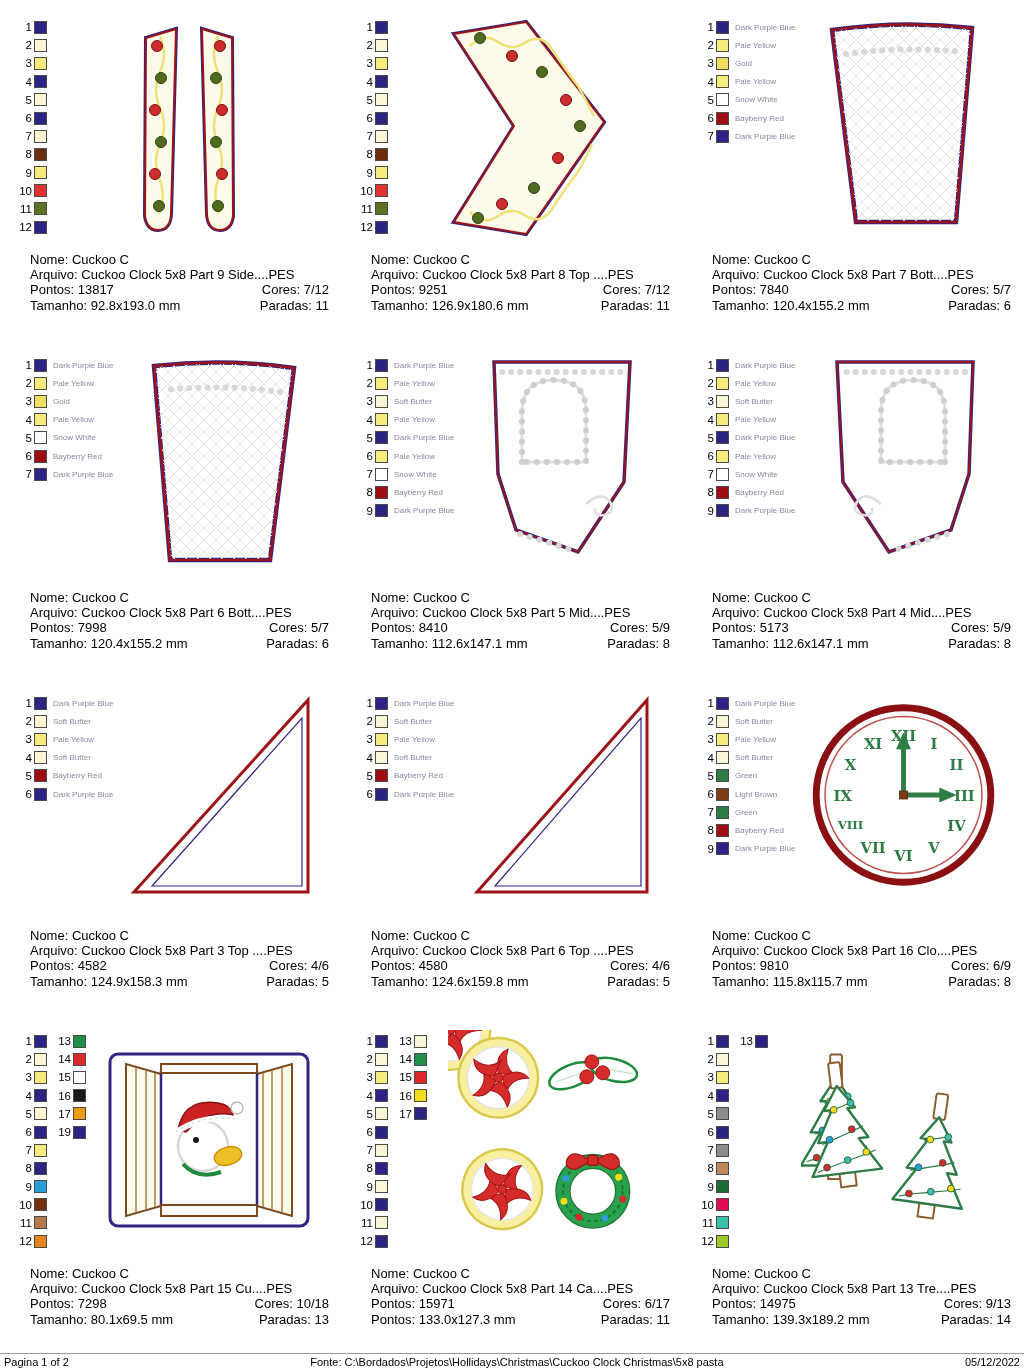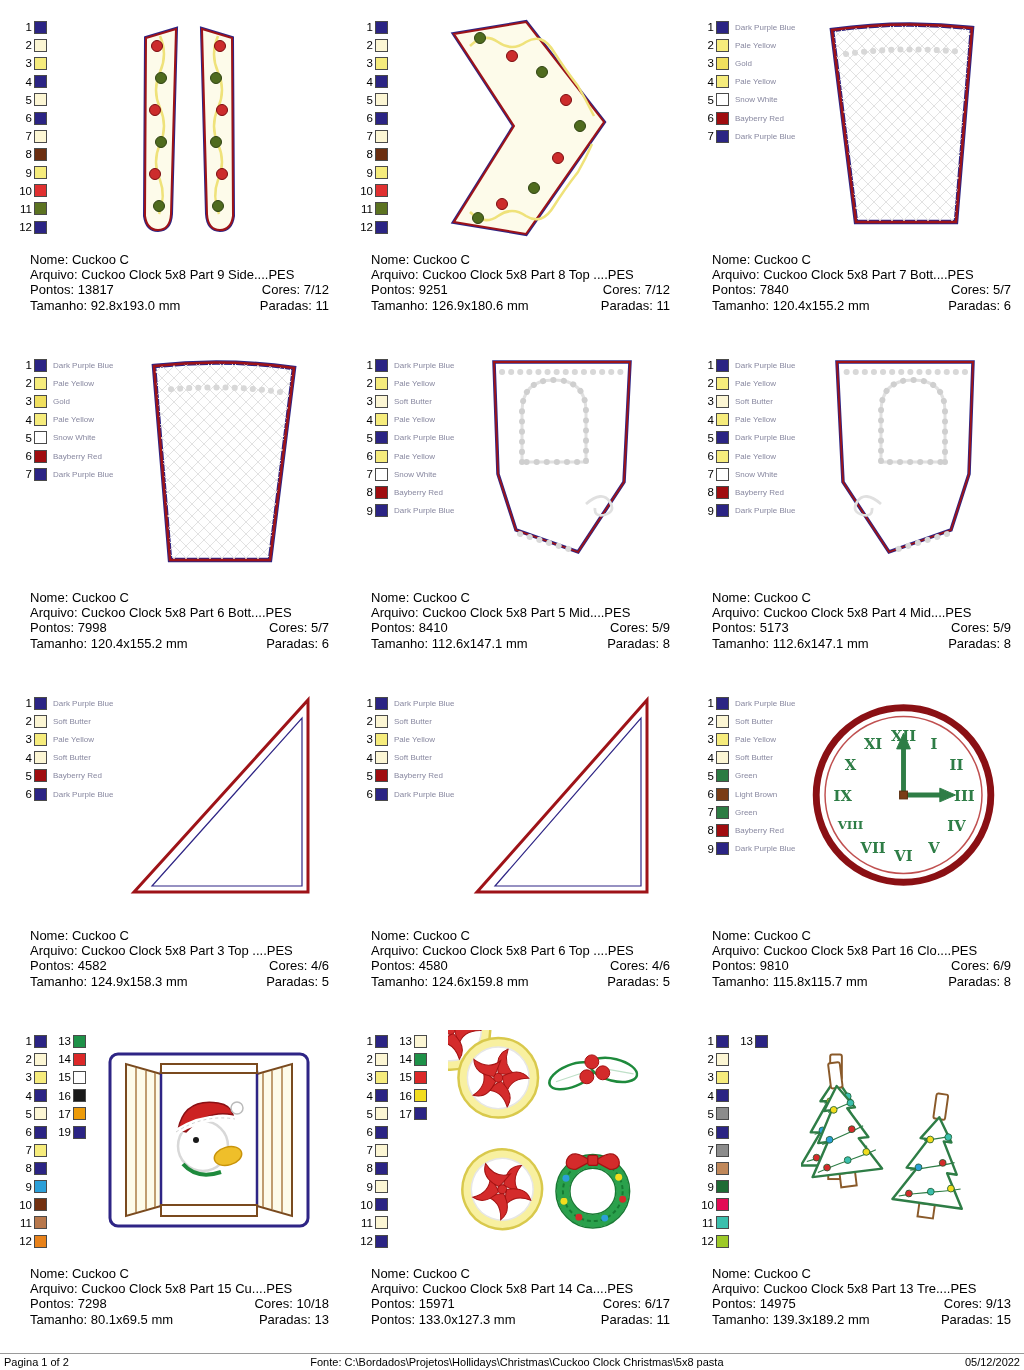--- a/index.html
+++ b/index.html
@@ -993,21 +993,21 @@
     </div>
     <div class="meta">
       <div>Nome: Cuckoo C</div>
       <div>Arquivo: Cuckoo Clock 5x8 Part 13 Tre....PES</div>
       <div class="mrow">
         <span>Pontos: 14975</span>
         <span>Cores: 9/13</span>
       </div>
       <div class="mrow">
         <span>Tamanho: 139.3x189.2 mm</span>
-        <span>Paradas: 15</span>
+        <span>Paradas: 14</span>
       </div>
     </div>
   </div>
 </div>
 
 <div class="footer">
   <span>Pagina 1 of 2</span>
   <span>Fonte: C:\Bordados\Projetos\Hollidays\Christmas\Cuckoo Clock Christmas\5x8 pasta</span>
   <span>05/12/2022</span>
 </div>

